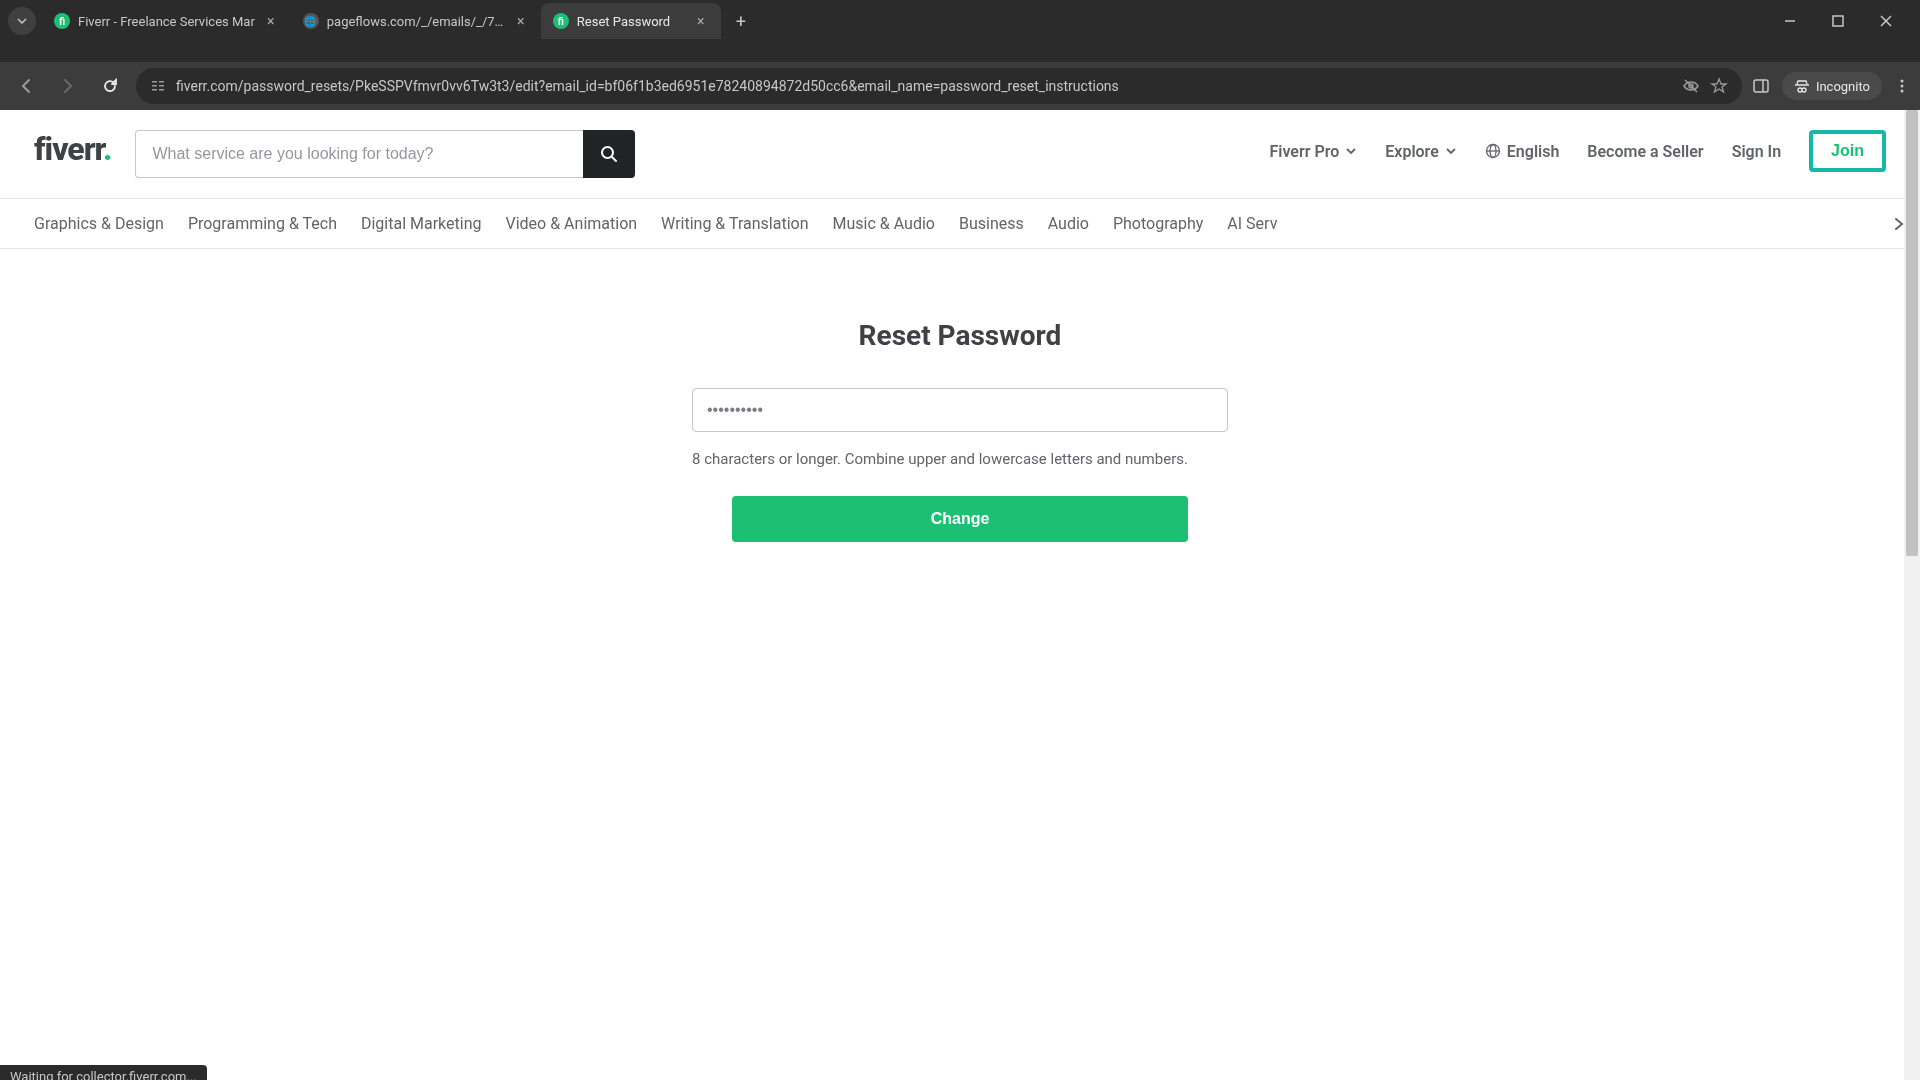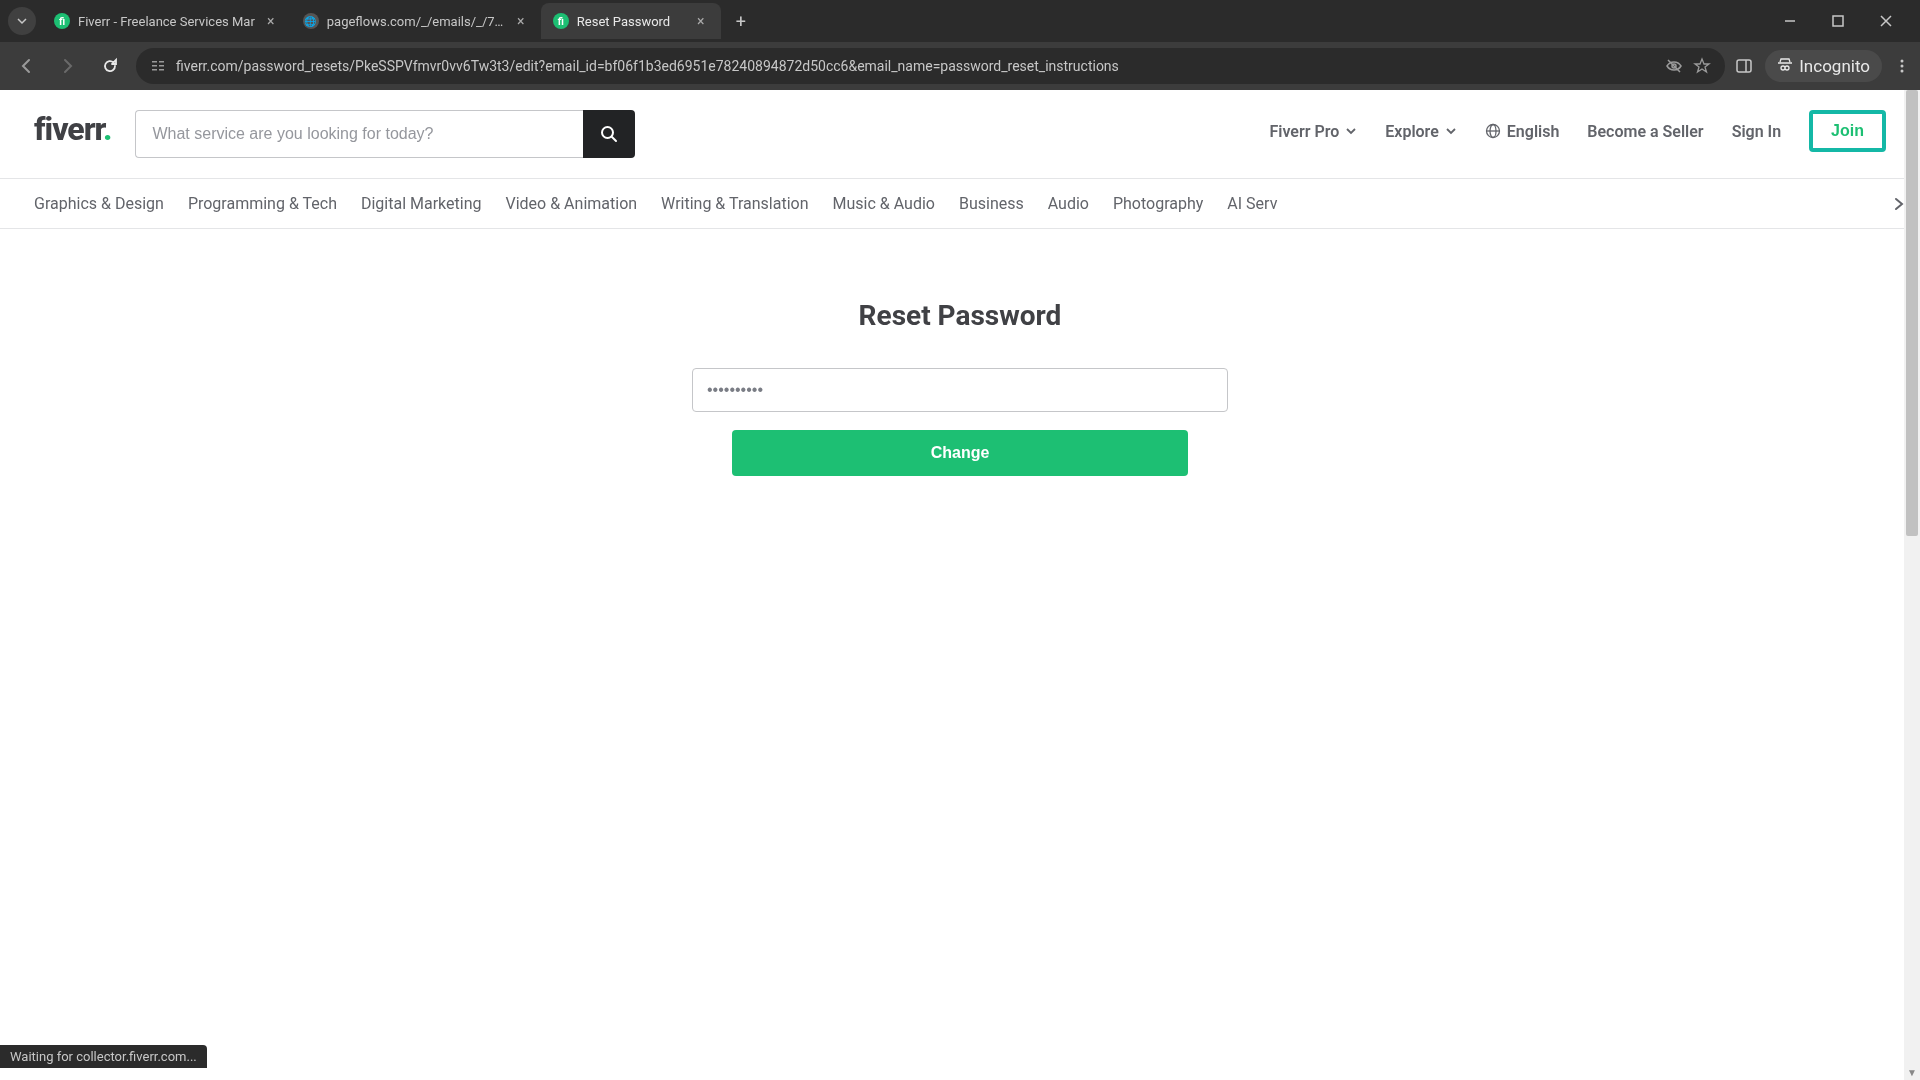--- a/index.html
+++ b/index.html
@@ -13,28 +13,28 @@
     .tab-favicon { width: 16px; height: 16px; border-radius: 50%; flex-shrink: 0; display: flex; align-items: center; justify-content: center; font-size: 10px; font-weight: bold; }
     .tab-favicon.fiverr { background: #1dbf73; color: #fff; }
     .tab-favicon.globe { background: #555; color: #aaa; }
     .tab-title { white-space: nowrap; overflow: hidden; text-overflow: ellipsis; flex: 1; }
     .tab-close { width: 16px; height: 16px; display: flex; align-items: center; justify-content: center; color: #aaa; font-size: 14px; cursor: pointer; }
     .tab-dropdown { width: 28px; height: 28px; border-radius: 50%; background: #404040; display: flex; align-items: center; justify-content: center; margin-right: 6px; cursor: pointer; }
     .new-tab-btn { width: 28px; height: 28px; display: flex; align-items: center; justify-content: center; color: #c7c7c7; font-size: 18px; cursor: pointer; margin-left: 6px; }
     .window-controls { margin-left: auto; display: flex; gap: 20px; padding-right: 12px; }
     .window-ctrl { width: 28px; height: 28px; display: flex; align-items: center; justify-content: center; color: #c7c7c7; cursor: pointer; }
     
-    .toolbar { display: flex; align-items: center; height: 48px; padding: 0 10px; gap: 10px; background: #3c3c3c; }
+    .toolbar { display: flex; align-items: center; height: 48px; padding: 0 10px; gap: 10px; background: #3c3c3c; margin-top: 20px; }
     .nav-btn { width: 32px; height: 32px; display: flex; align-items: center; justify-content: center; color: #9a9a9a; cursor: pointer; border-radius: 50%; }
     .nav-btn.active { color: #e8e8e8; }
     .addr-bar { flex: 1; display: flex; align-items: center; height: 36px; background: #2b2b2b; border-radius: 18px; padding: 0 14px; gap: 10px; }
     .addr-icon { color: #9a9a9a; display: flex; align-items: center; }
     .addr-text { color: #c7c7c7; font-size: 14px; white-space: nowrap; overflow: hidden; flex: 1; }
     .toolbar-right { display: flex; align-items: center; gap: 12px; }
-    .incognito-badge { display: flex; gap: 6px; background: #4a4a4a; padding: 6px 12px; border-radius: 16px; color: #e8e8e8; font-size: 17px; cursor: pointer; }
+    .incognito-badge { display: flex; align-items: center; gap: 6px; background: #4a4a4a; padding: 6px 12px; border-radius: 16px; color: #e8e8e8; font-size: 13px; cursor: pointer; }
     
     
     .page { background: #fff; height: calc(100vh - 90px); position: relative; }
     .site-header { display: flex; align-items: flex-start; padding: 20px 34px; gap: 24px; border-bottom: 1px solid #e4e5e7; }
     .logo { font-size: 32px; font-weight: 800; letter-spacing: -1px; color: #404145; }
     .logo-dot { color: #1dbf73; }
     .search-wrap { display: flex; flex: 0 0 500px; }
     .search-input { flex: 1; height: 48px; border: 1px solid #c5c6c9; border-right: none; border-radius: 4px 0 0 4px; padding: 0 16px; font-size: 16px; color: #62646a; outline: none; }
     .search-input::placeholder { color: #95979d; }
     .search-btn { width: 52px; height: 48px; background: #222325; border: none; border-radius: 0 4px 4px 0; display: flex; align-items: center; justify-content: center; cursor: pointer; }
@@ -231,20 +231,21 @@
     <span class="cat-arrow">
         <svg width="14" height="14" viewBox="0 0 14 14">
           <path d="M4 2l6 5-6 5" stroke="#62646a" stroke-width="2" fill="none" stroke-linecap="round"></path>
         </svg>
       </span>
   </div>
 
   <div class="form-container">
     <h1 class="form-title">Reset Password</h1>
     <input type="password" class="pw-input" value="••••••••••" style="">
+    <div class="pw-hint">8 characters or longer. Combine upper and lowercase letters and numbers.</div>
     <button class="change-btn">Change</button>
   </div>
 
   <div class="status-bar">Waiting for collector.fiverr.com...</div>
 
   <div class="scrollbar">
     <div class="scroll-arrow up">▲</div>
     <div class="scroll-thumb"></div>
     <div class="scroll-arrow down">▼</div>
   </div>

